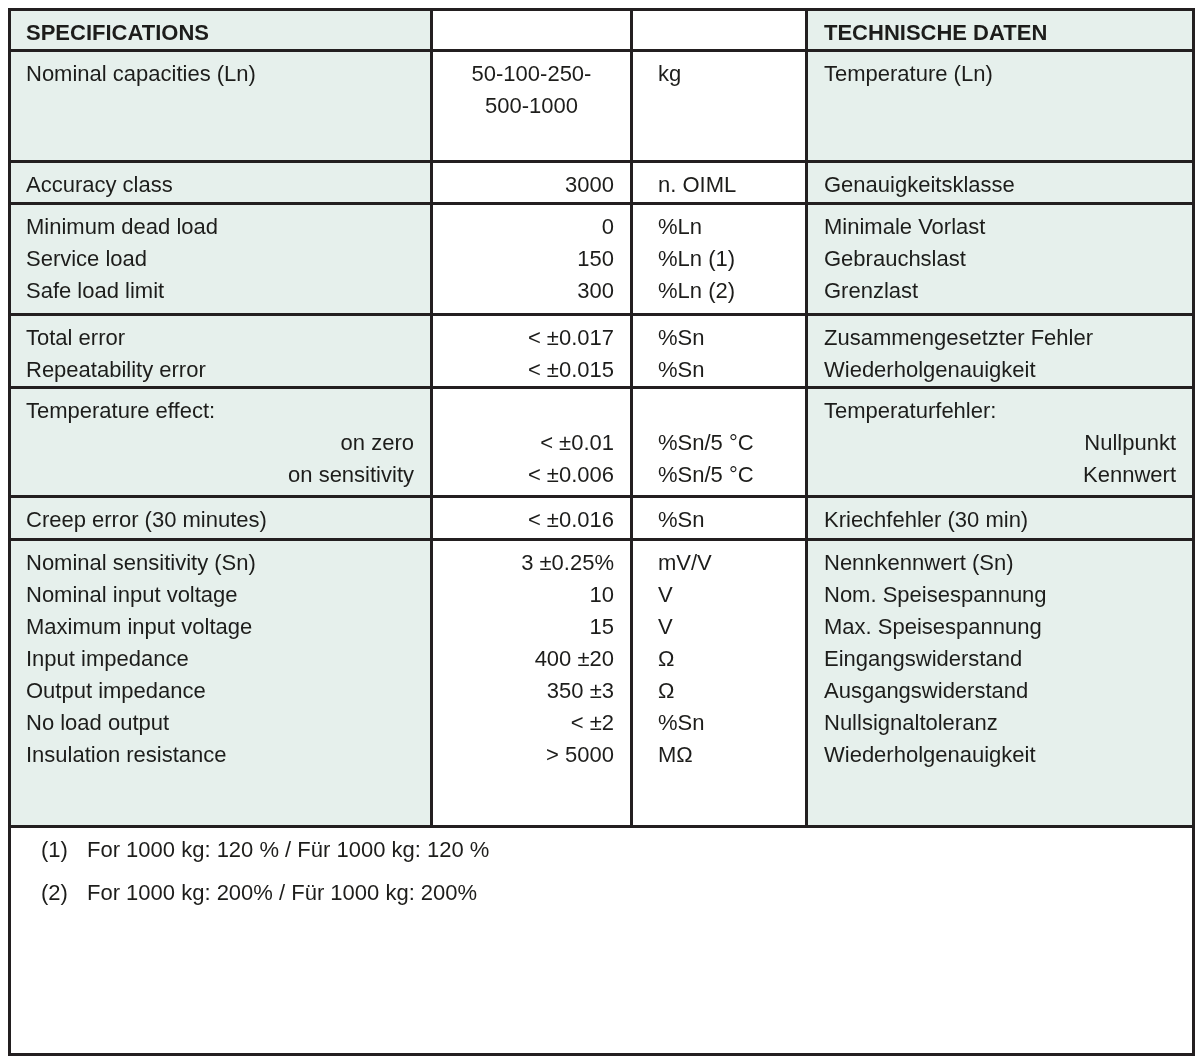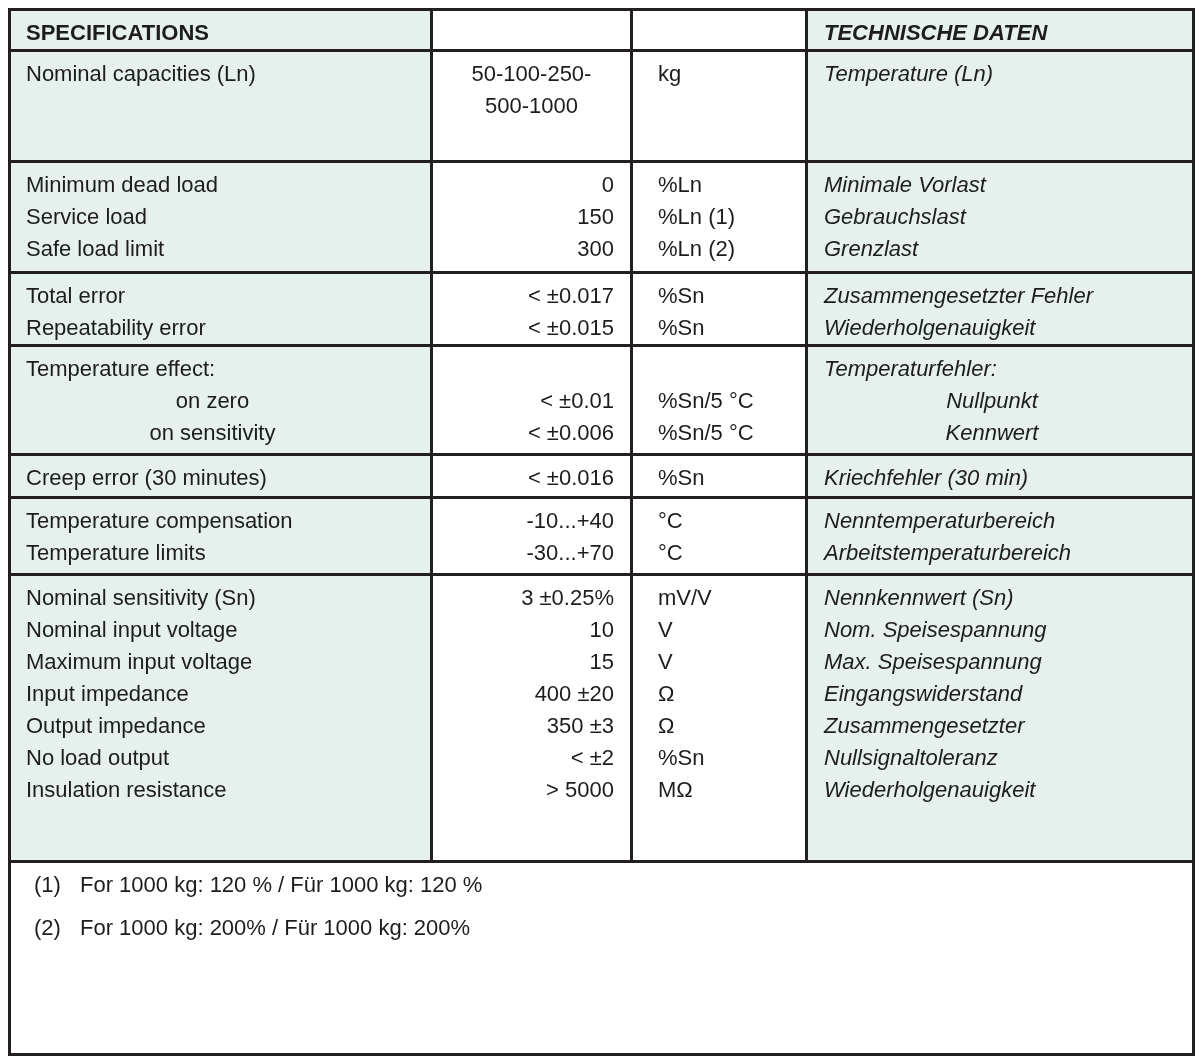--- a/index.html
+++ b/index.html
@@ -30,43 +30,43 @@
     overflow: hidden;
   }
   .g { background: #e6f0ec; }
   .w { background: #ffffff; }
   .line {
     line-height: 32px;
     min-height: 32px;
     white-space: nowrap;
   }
   .c-en .line  { padding-left: 15px; }
-  .c-de .line  { padding-left: 16px; font-style: italic; }
+  .c-de .line  { padding-left: 16px; }
   .c-unit .line { padding-left: 13px; margin-left: 12px; }
   .c-val { text-align: right; }
   .c-val .line { padding-right: 16px; }
   .c-val.centered { text-align: center; }
   .c-val.centered .line { padding-right: 0; }
   .line.center {
-    text-align: center;
+    text-align: right;
     padding-left: 0;
     padding-right: 16px;
   }
   td.hdr {
     font-weight: bold;
     font-size: 22.5px;
     padding-top: 2px;
   }
   td.footer-cell {
     padding: 11px 0 0 0;
     vertical-align: top;
   }
   .footnote {
     line-height: 32px;
-    padding-left: 23px;
+    padding-left: 30px;
     margin-bottom: 11px;
     white-space: nowrap;
   }
   .fn-marker {
     display: inline-block;
     width: 46px;
   }
 </style>
 </head>
 <body>
@@ -101,20 +101,34 @@
       <div class="line">500-1000</div>
     </td>
     <td class="w c-unit">
       <div class="line">kg</div>
     </td>
     <td class="g c-de">
       <div class="line">Temperature (Ln)</div>
     </td>
   </tr>
 
+  <tr style="height:42px">
+    <td class="g c-en">
+      <div class="line">Accuracy class</div>
+    </td>
+    <td class="w c-val">
+      <div class="line">3000</div>
+    </td>
+    <td class="w c-unit">
+      <div class="line">n. OIML</div>
+    </td>
+    <td class="g c-de">
+      <div class="line">Genauigkeitsklasse</div>
+    </td>
+  </tr>
 
   <tr style="height:111px">
     <td class="g c-en">
       <div class="line">Minimum dead load</div>
       <div class="line">Service load</div>
       <div class="line">Safe load limit</div>
     </td>
     <td class="w c-val">
       <div class="line">0</div>
       <div class="line">150</div>
@@ -182,38 +196,20 @@
       <div class="line">&lt; ±0.016</div>
     </td>
     <td class="w c-unit">
       <div class="line">%Sn</div>
     </td>
     <td class="g c-de">
       <div class="line">Kriechfehler (30 min)</div>
     </td>
   </tr>
 
-  <tr style="height:77px">
-    <td class="g c-en">
-      <div class="line">Temperature compensation</div>
-      <div class="line">Temperature limits</div>
-    </td>
-    <td class="w c-val">
-      <div class="line">-10...+40</div>
-      <div class="line">-30...+70</div>
-    </td>
-    <td class="w c-unit">
-      <div class="line">°C</div>
-      <div class="line">°C</div>
-    </td>
-    <td class="g c-de">
-      <div class="line">Nenntemperaturbereich</div>
-      <div class="line">Arbeitstemperaturbereich</div>
-    </td>
-  </tr>
 
   <tr style="height:287px">
     <td class="g c-en">
       <div class="line">Nominal sensitivity (Sn)</div>
       <div class="line">Nominal input voltage</div>
       <div class="line">Maximum input voltage</div>
       <div class="line">Input impedance</div>
       <div class="line">Output impedance</div>
       <div class="line">No load output</div>
       <div class="line">Insulation resistance</div>
@@ -234,21 +230,21 @@
       <div class="line">Ω</div>
       <div class="line">Ω</div>
       <div class="line">%Sn</div>
       <div class="line">MΩ</div>
     </td>
     <td class="g c-de">
       <div class="line">Nennkennwert (Sn)</div>
       <div class="line">Nom. Speisespannung</div>
       <div class="line">Max. Speisespannung</div>
       <div class="line">Eingangswiderstand</div>
-      <div class="line">Zusammengesetzter</div>
+      <div class="line">Ausgangswiderstand</div>
       <div class="line">Nullsignaltoleranz</div>
       <div class="line">Wiederholgenauigkeit</div>
     </td>
   </tr>
 
 
   <tr>
     <td class="w footer-cell" colspan="4">
       <div class="footnote">
         <span class="fn-marker">(1)</span><span>For 1000 kg: 120 % / Für 1000 kg: 120 %</span>

